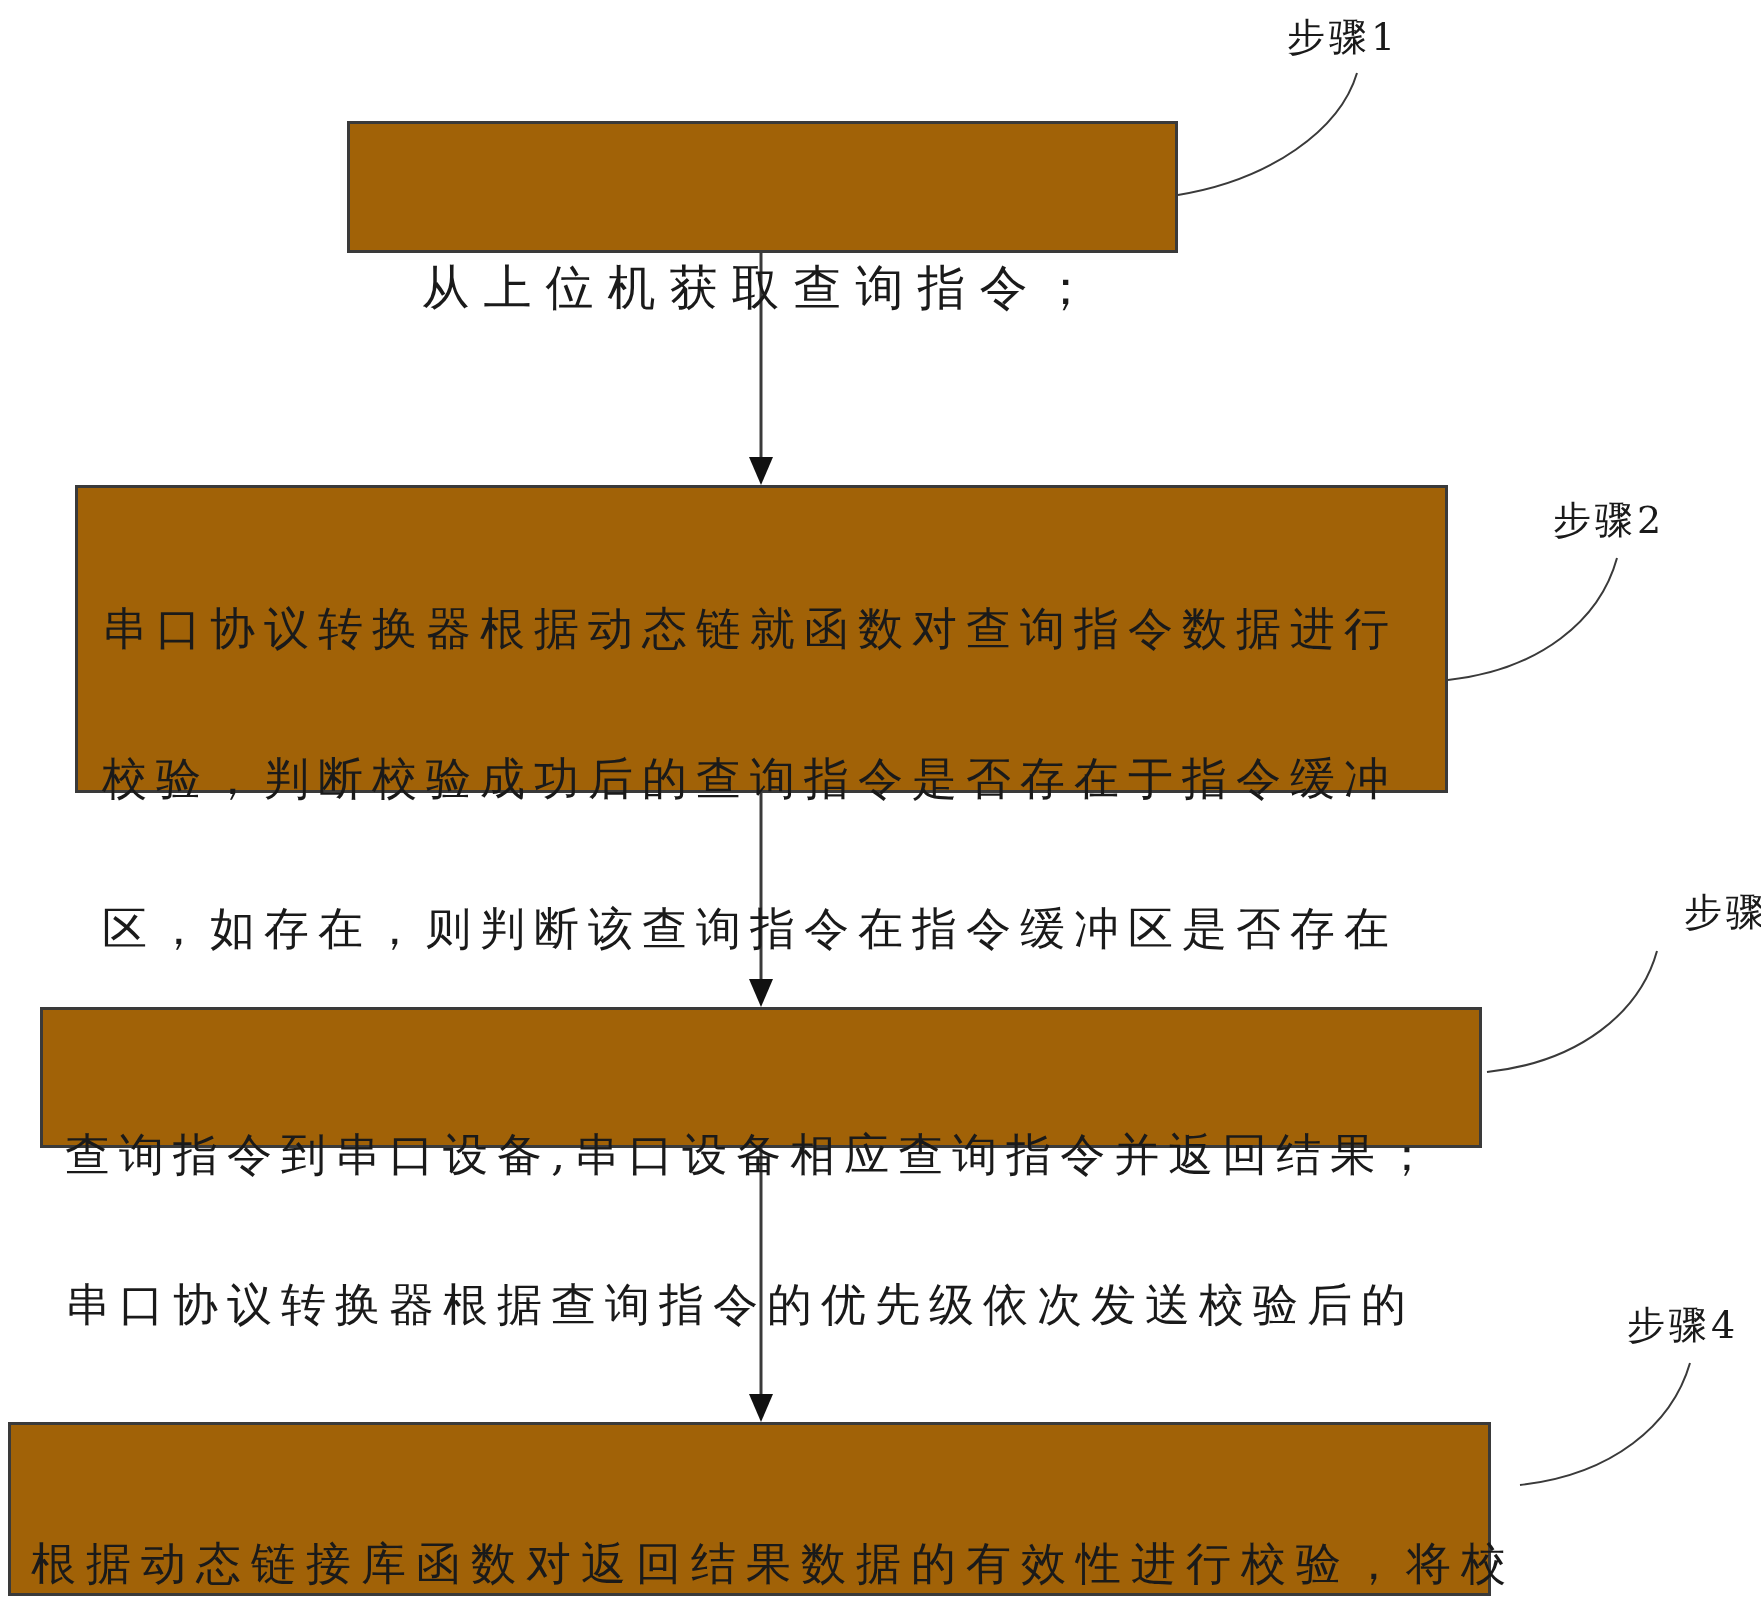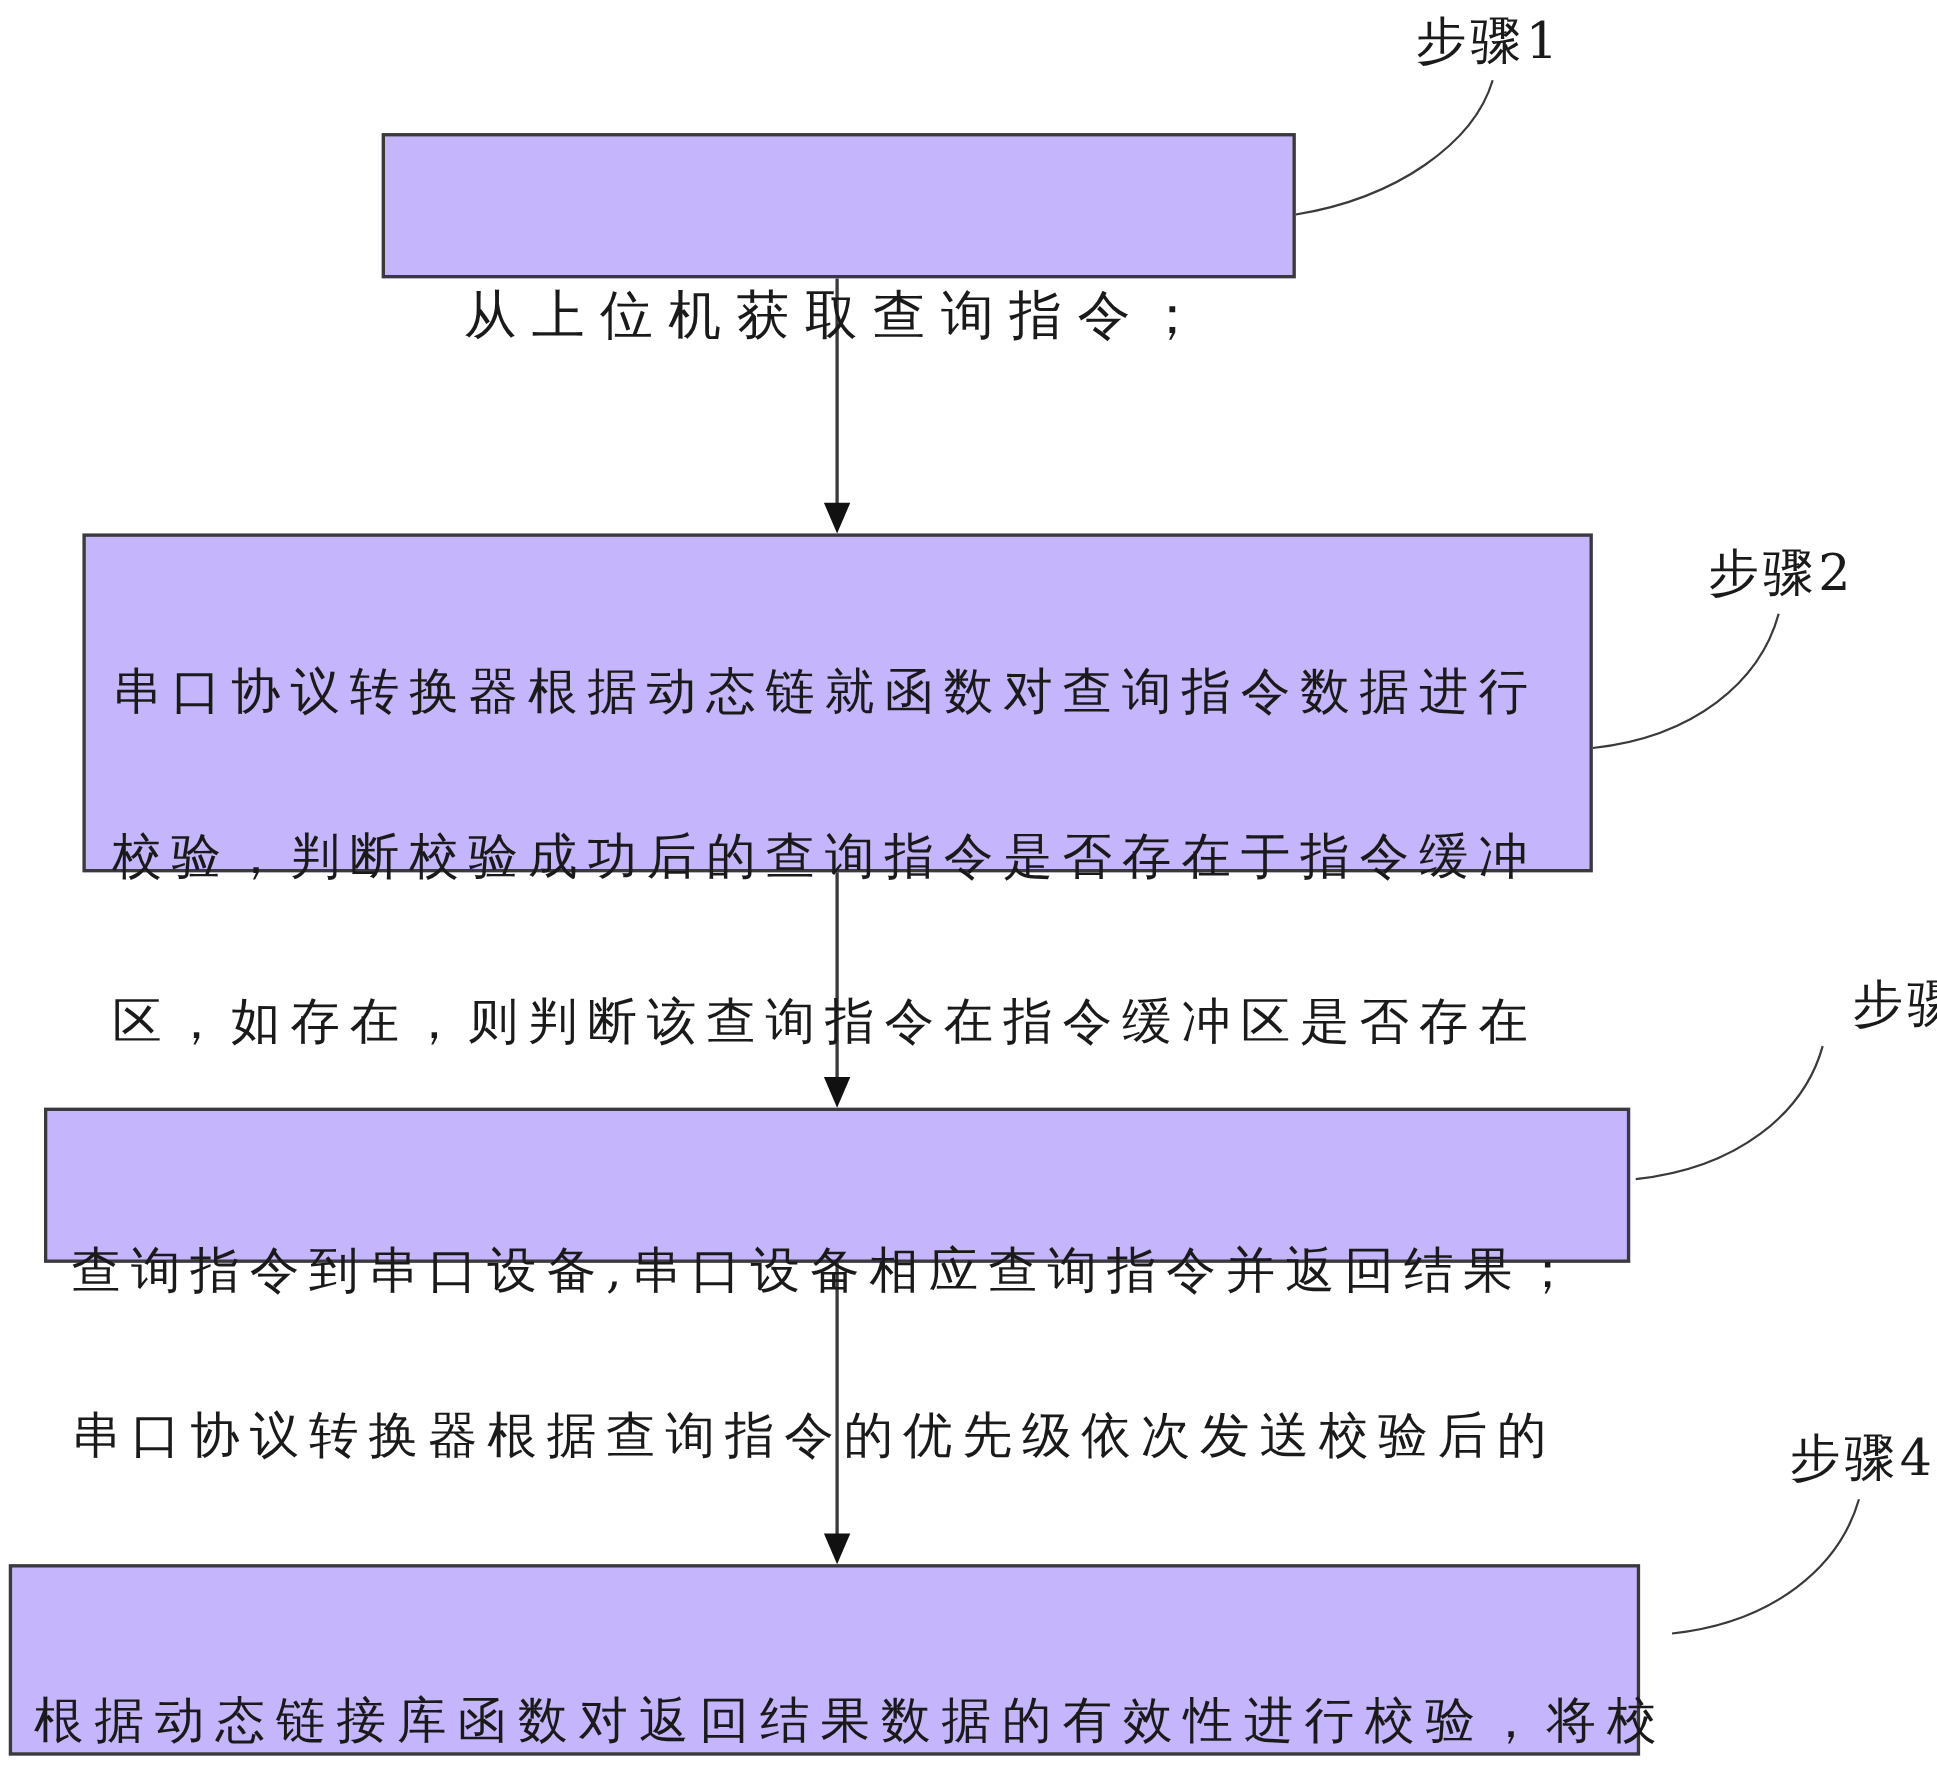--- a/index.html
+++ b/index.html
@@ -1,30 +1,30 @@
 <!DOCTYPE html>
 <html><head>
   <meta charset="utf-8">
   <style>
     html, body { margin: 0; padding: 0; background: #ffffff; }
     body { width: 1761px; height: 1605px; position: relative; overflow: hidden;
            font-family: "DejaVu Serif", "Liberation Serif", serif; color: #1a1a1a; }
-    .box { position: absolute; border: 3px solid #3a3a3a; box-sizing: border-box; background: #c4b5fd; }
+    .box { position: absolute; border: 3px solid #3a3a3a; box-sizing: border-box; background: #a16207; }
     .box-text { position: absolute; font-size: 45px; line-height: 50px; letter-spacing: 9px;
                 color: #1a1a1a; white-space: pre; }
     .box-text .ln { display: block; }
     #box1 { left: 347px; top: 121px; width: 831px; height: 132px; }
     #box1 .box-text { left: 0; right: 0; top: 38px; text-align: center; letter-spacing: 14px; font-size: 48px; }
     #box2 { left: 75px; top: 485px; width: 1373px; height: 308px; }
     #box2 .box-text { left: 24px; top: 16px; }
     #box3 { left: 40px; top: 1007px; width: 1442px; height: 141px; }
     #box3 .box-text { left: 22px; top: 20px; }
     #box4 { left: 8px; top: 1422px; width: 1483px; height: 174px; }
     #box4 .box-text { left: 20px; top: 14px; letter-spacing: 10px; }
-    .step-label { position: absolute; font-size: 46px; line-height: 46px; color: #1a1a1a; white-space: nowrap; letter-spacing: 4px; }
+    .step-label { position: absolute; font-size: 38px; line-height: 46px; color: #1a1a1a; white-space: nowrap; letter-spacing: 4px; }
     #step1 { left: 1287px; top: 14px; }
     #step2 { left: 1553px; top: 497px; }
     #step3 { left: 1684px; top: 889px; }
     #step4 { left: 1627px; top: 1302px; }
     svg#connectors { position: absolute; left: 0; top: 0; width: 1761px; height: 1605px; pointer-events: none; }
   </style>
 </head>
 <body>
 
 <svg id="connectors" xmlns="http://www.w3.org/2000/svg" viewBox="0 0 1761 1605">

